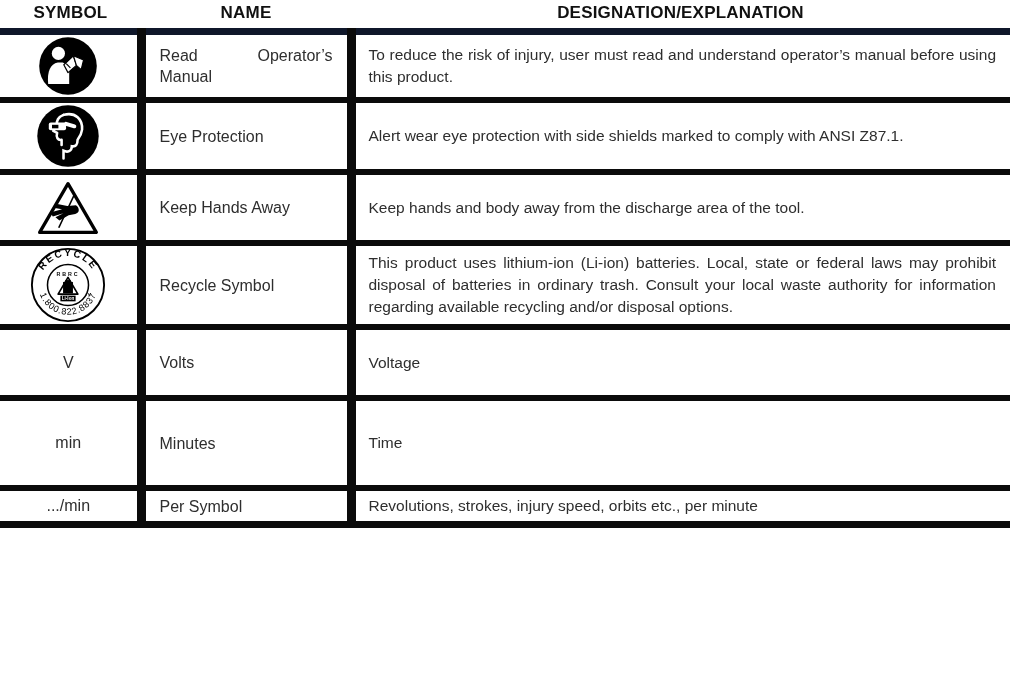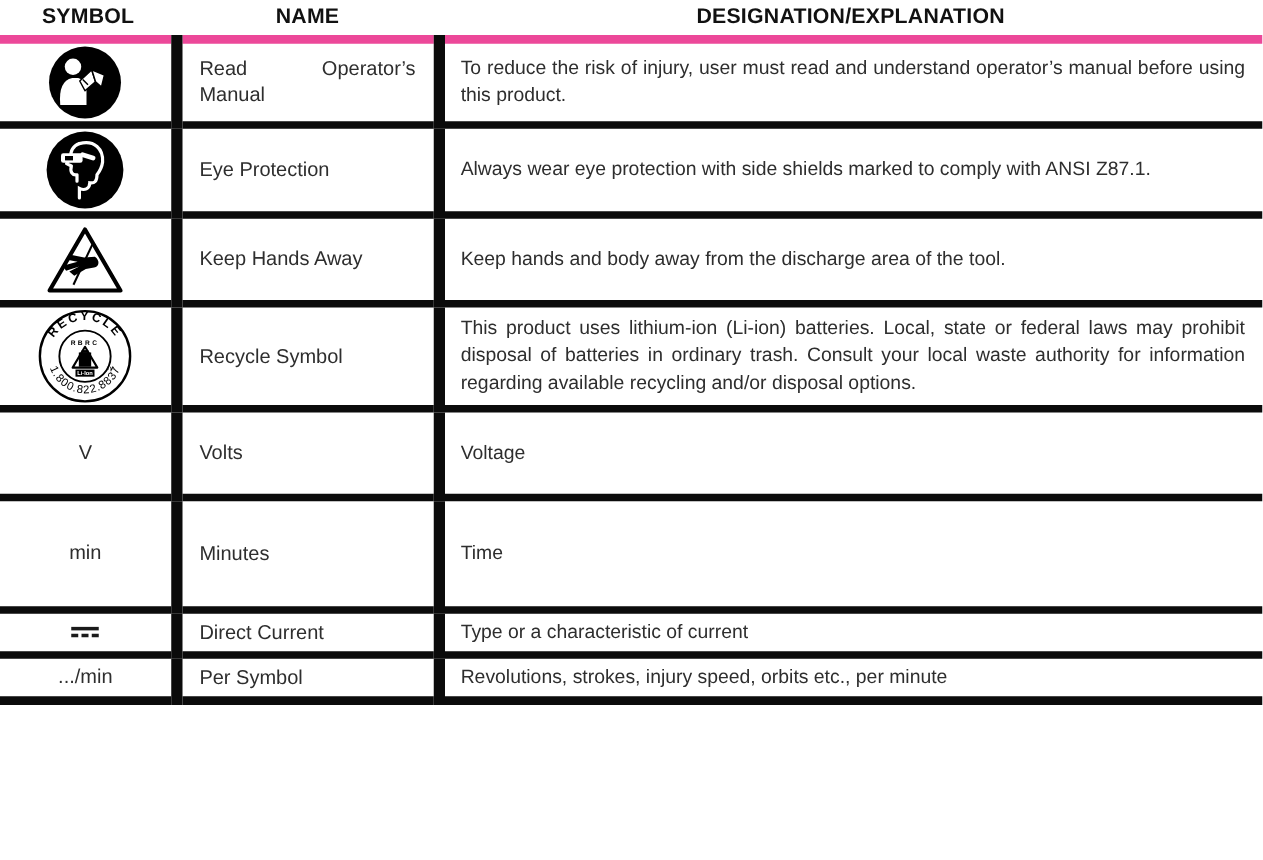--- a/index.html
+++ b/index.html
@@ -16,21 +16,21 @@
   col.c-sym{width:141px;}
   col.c-name{width:210px;}
   col.c-desc{width:659px;}
   th{
     font-size:17px;
     font-weight:bold;
     color:#111111;
     text-align:center;
     vertical-align:middle;
     padding:3px 0 5px 0;
-    border-bottom:7px solid #ec4899;
+    border-bottom:7px solid #0f172a;
     letter-spacing:.2px;
   }
   td{
     vertical-align:middle;
     border-top:6px solid #0b0b0b;
   }
   tbody tr:last-child td{border-bottom:7px solid #0b0b0b;}
   td.sym{text-align:center;}
   td.name,td.desc{border-left:9px solid #0b0b0b;}
   td.name{
@@ -102,21 +102,21 @@
         <svg width="64" height="64" viewBox="0 0 100 100">
           <circle cx="50" cy="50" r="48" fill="#000"></circle>
           <path d="M43 17 C62 12 73 24 72 40 C71 48 68 52 65 56 C65 64 62 67 56 66 C56 74 49 76 43 73 L43 85" fill="none" stroke="#fff" stroke-width="4" stroke-linecap="round"></path>
           <path d="M43 17 C35 20 31 27 33 33 L27 42 L33 45 C31 52 34 57 40 56 L40 64" fill="none" stroke="#fff" stroke-width="4" stroke-linecap="round" stroke-linejoin="round"></path>
           <rect x="20" y="29" width="27" height="12" rx="3" fill="#fff"></rect>
           <rect x="25" y="32.5" width="10" height="5.5" fill="#000"></rect>
           <path d="M47 31 L60 35" stroke="#fff" stroke-width="6" stroke-linecap="round"></path>
         </svg>
       </td>
       <td class="name">Eye Protection</td>
-      <td class="desc just">Always wear eye protection with side shields marked to comply with ANSI Z87.1.</td>
+      <td class="desc just">Alert wear eye protection with side shields marked to comply with ANSI Z87.1.</td>
     </tr>
 
     <tr>
       <td class="sym">
         <svg width="66" height="58" viewBox="0 0 100 88">
           <path d="M50 7 L93 81 L7 81 Z" fill="#fff" stroke="#000" stroke-width="5" stroke-linejoin="round"></path>
           <path d="M59 25 L36 74" stroke="#000" stroke-width="2.5"></path>
           <path d="M62 40 C68 44 68 52 61 53 L51 55 L37 63 L31 58 L43 52 L27 57 L23 51 L41 46 L30 44 L34 38 L49 41 Z" fill="#000"></path>
         </svg>
       </td>
@@ -162,32 +162,20 @@
     </tr>
 
     <tr>
       <td class="sym">
         <span class="sym-text">min</span>
       </td>
       <td class="name">Minutes</td>
       <td class="desc">Time</td>
     </tr>
 
-    <tr>
-      <td class="sym">
-        <svg width="26" height="12" viewBox="0 0 26 12">
-          <rect x="2" y="1.5" width="22" height="2.8" fill="#1a1a1a"></rect>
-          <rect x="2" y="7" width="5.6" height="2.8" fill="#1a1a1a"></rect>
-          <rect x="10.2" y="7" width="5.6" height="2.8" fill="#1a1a1a"></rect>
-          <rect x="18.4" y="7" width="5.6" height="2.8" fill="#1a1a1a"></rect>
-        </svg>
-      </td>
-      <td class="name">Direct Current</td>
-      <td class="desc">Type or a characteristic of current</td>
-    </tr>
 
 
     <tr>
       <td class="sym">
         <span class="sym-text">.../min</span>
       </td>
       <td class="name">Per Symbol</td>
       <td class="desc">Revolutions, strokes, injury speed, orbits etc., per minute</td>
     </tr>
 

